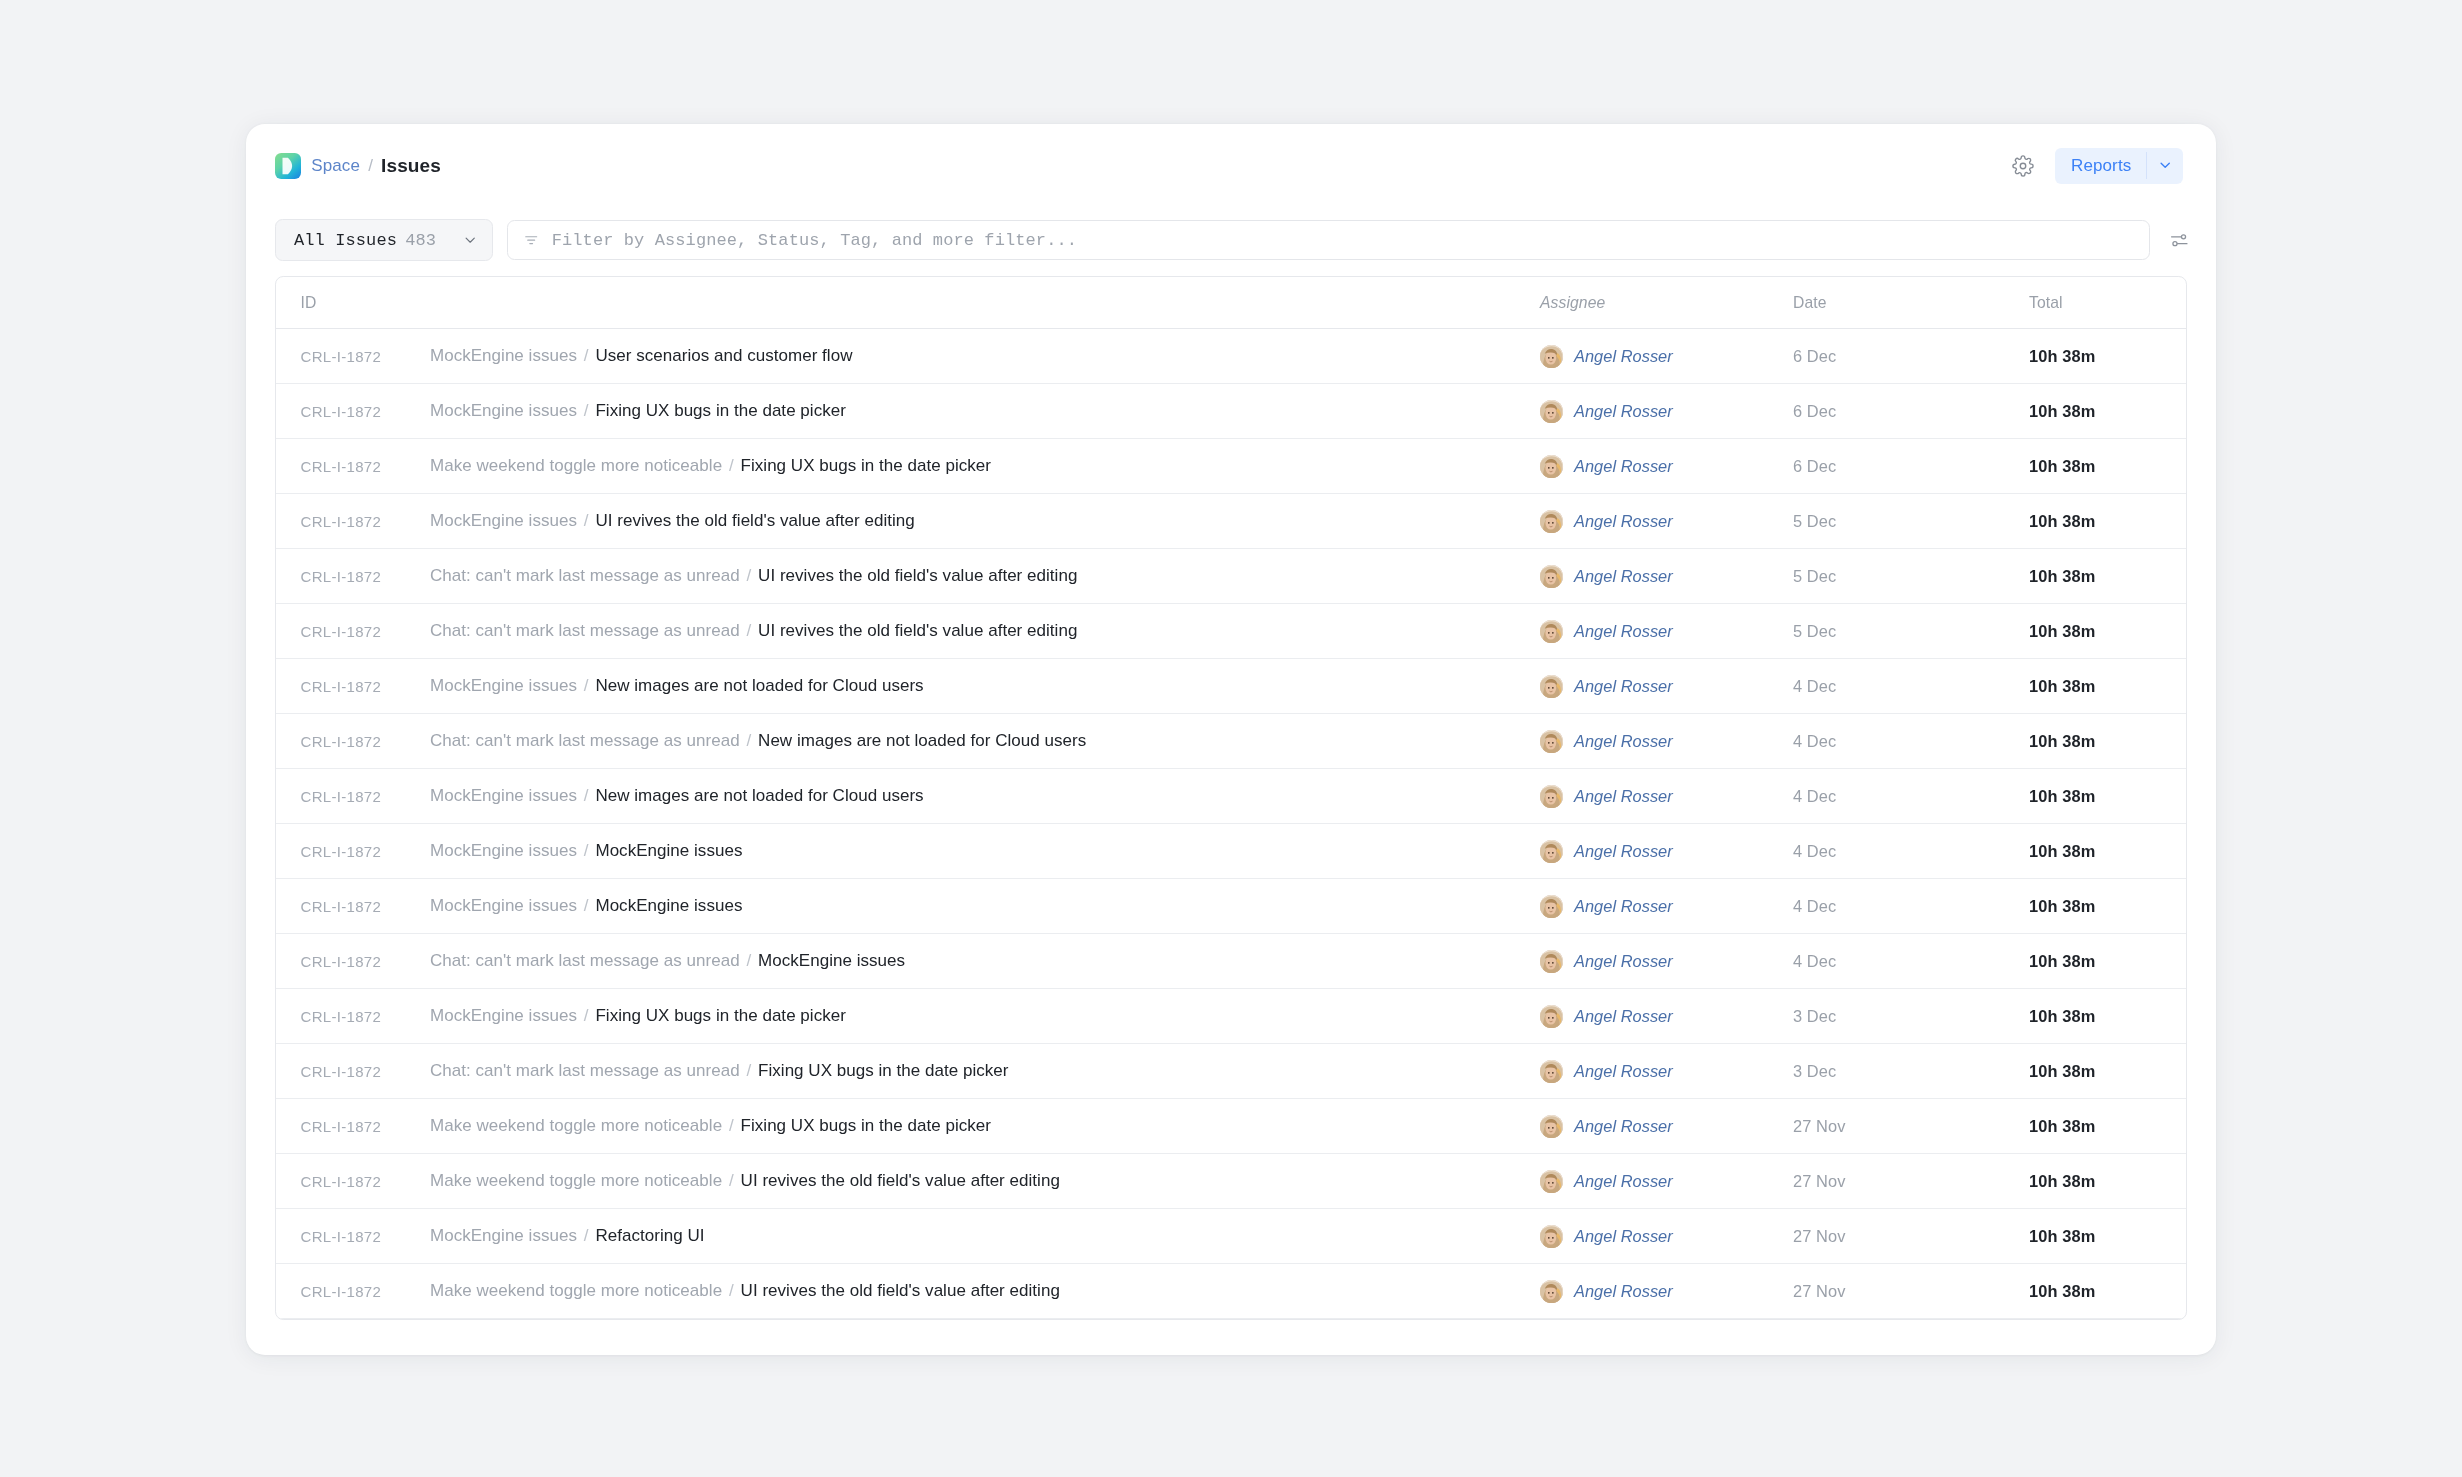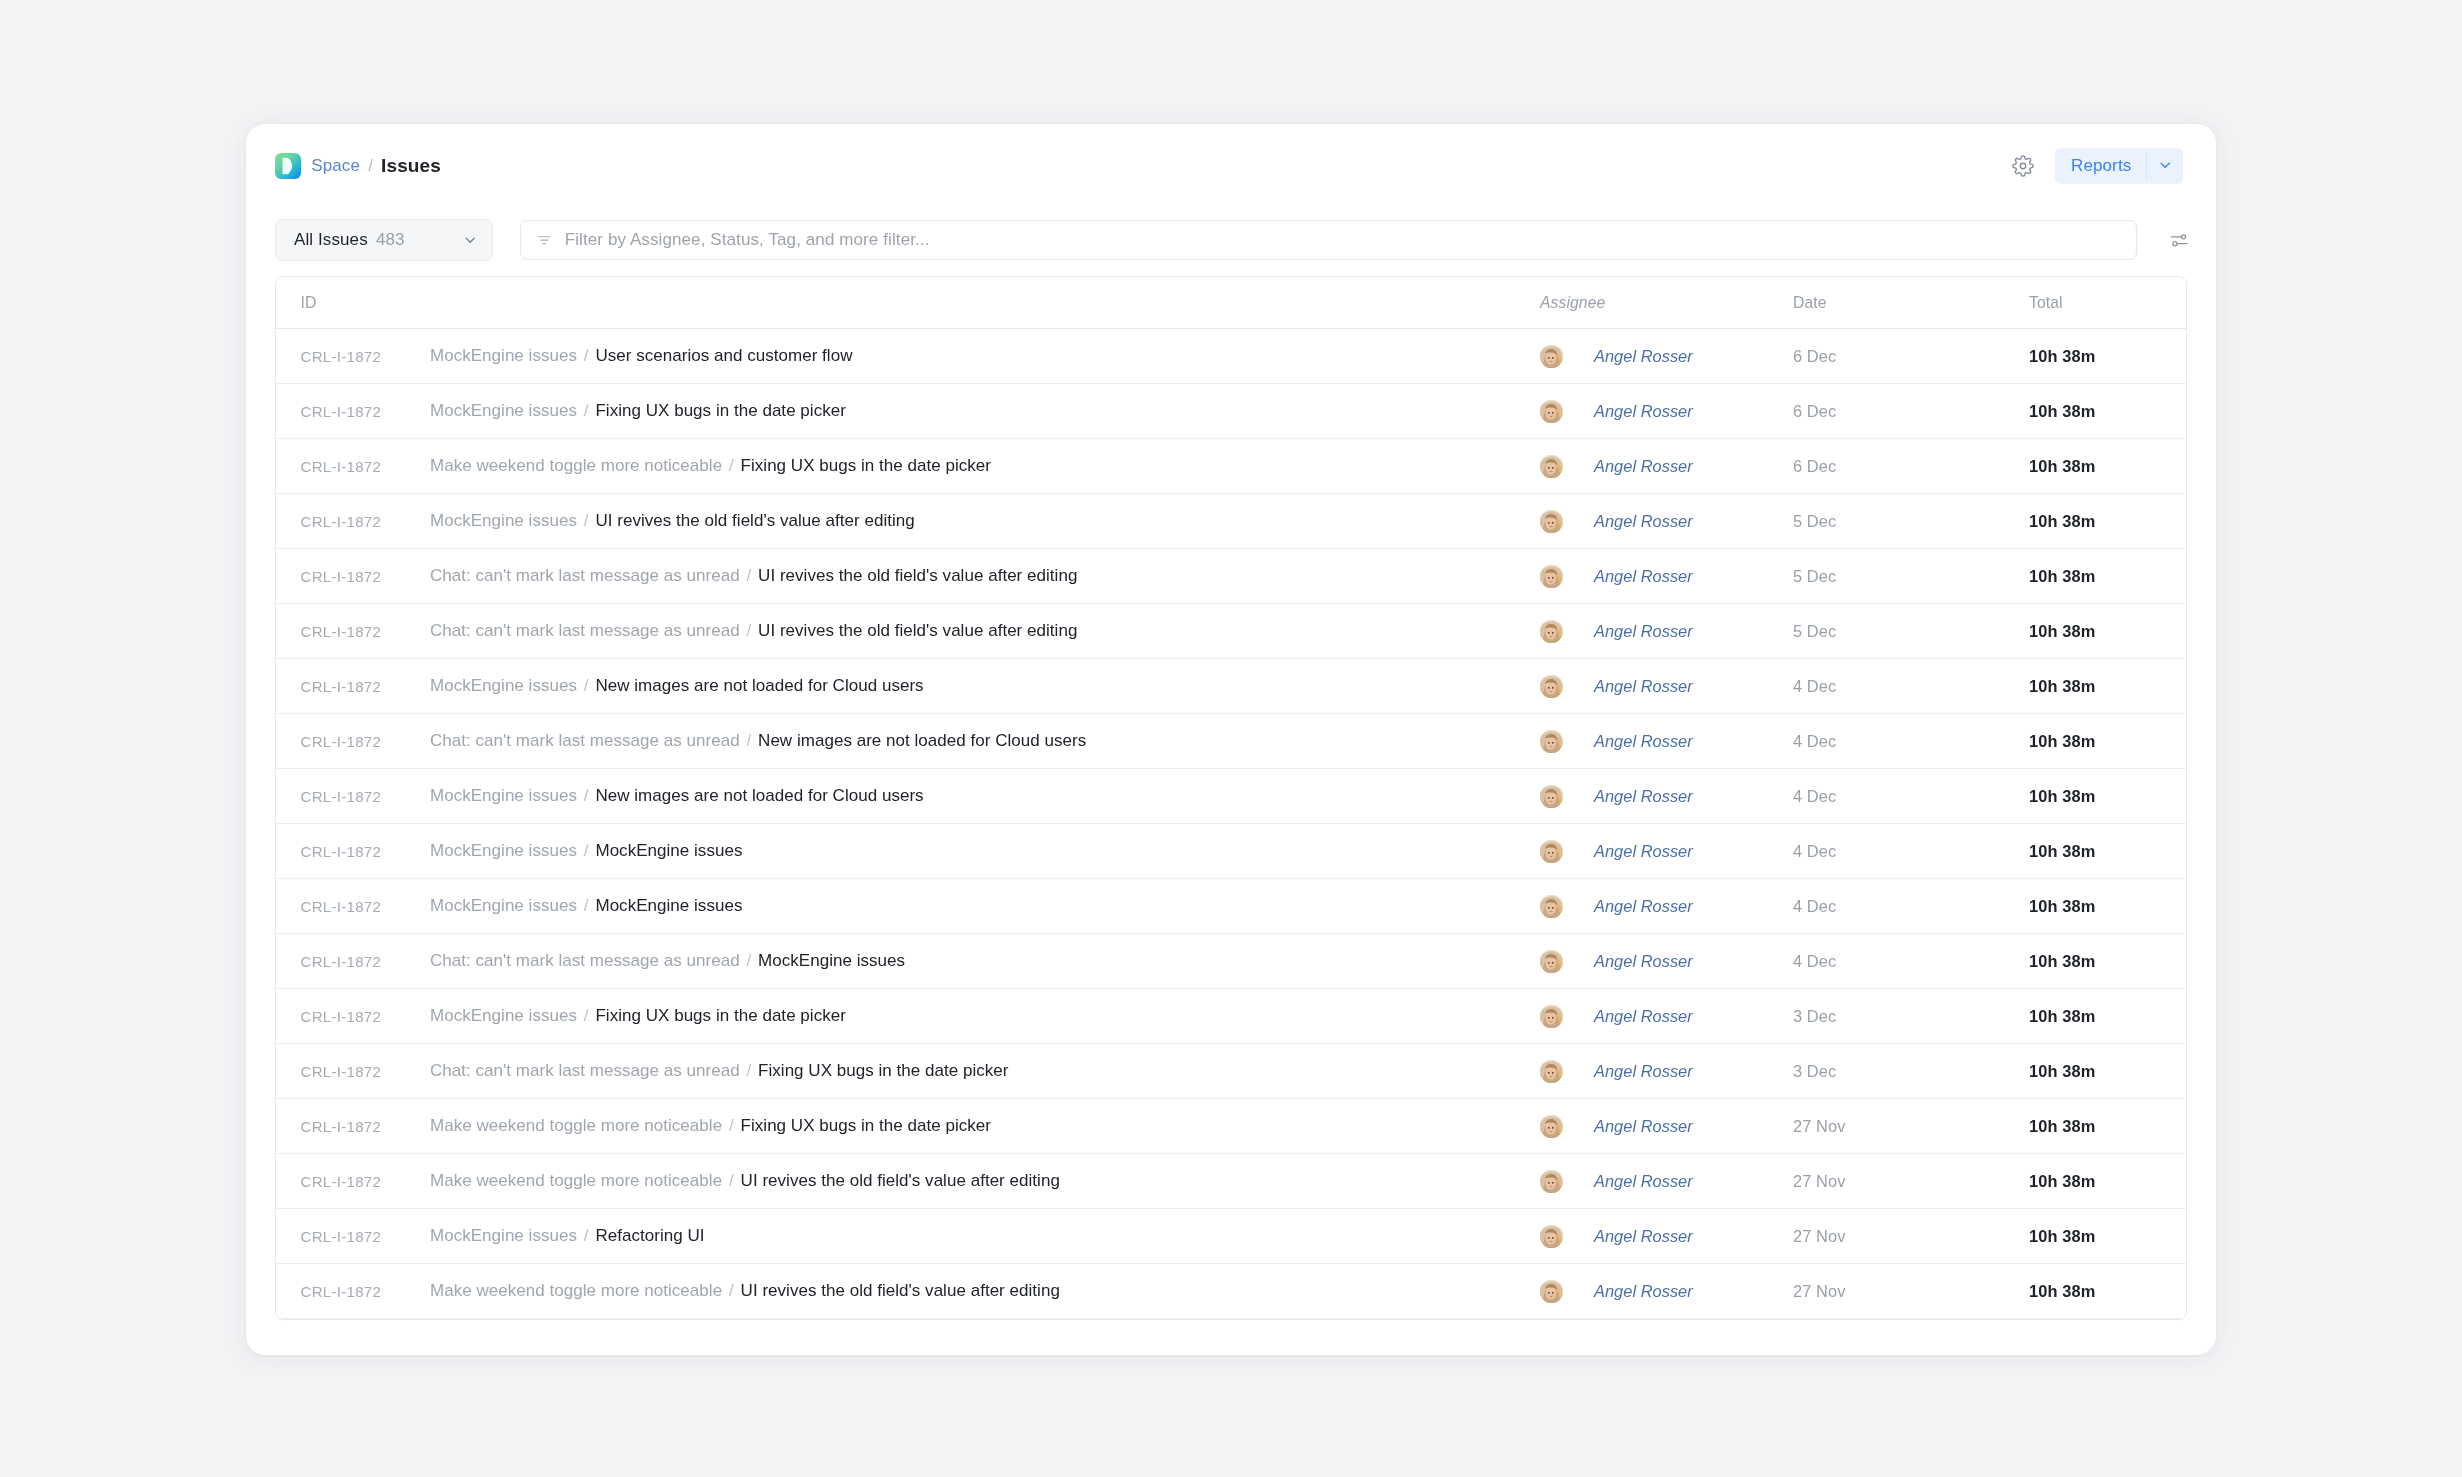--- a/index.html
+++ b/index.html
@@ -133,21 +133,22 @@
   .toolbar {
     position: absolute;
     left: 0;
     top: 83px;
     width: 100%;
     height: 66px;
     display: flex;
     align-items: center;
     box-sizing: border-box;
     padding: 0 22px 0 29px;
-    gap: 27px;
+    gap: 14px;
+    font-family: Liberation Mono, monospace;
   }
 
   .select-chip {
     display: flex;
     align-items: center;
     height: 42px;
     min-width: 218px;
     box-sizing: border-box;
     padding: 0 13.7px 0 18px;
     background: #f5f6f8;
@@ -264,21 +265,20 @@
     overflow: hidden;
     background: #c8b4a4;
   }
   .avatar svg { position: absolute; left: 0; top: 0; }
 
   .cell-assignee-name {
     font-size: 16.4px;
     color: #4a6fa8;
     letter-spacing: 0.03px;
     cursor: pointer;
-    margin-left: 20px;
   }
   .cell-date {
     font-size: 16.4px;
     color: #9aa0a9;
     letter-spacing: 0.1px;
   }
   .cell-total {
     font-size: 16.4px;
     color: #1f2329;
     font-weight: bold;

